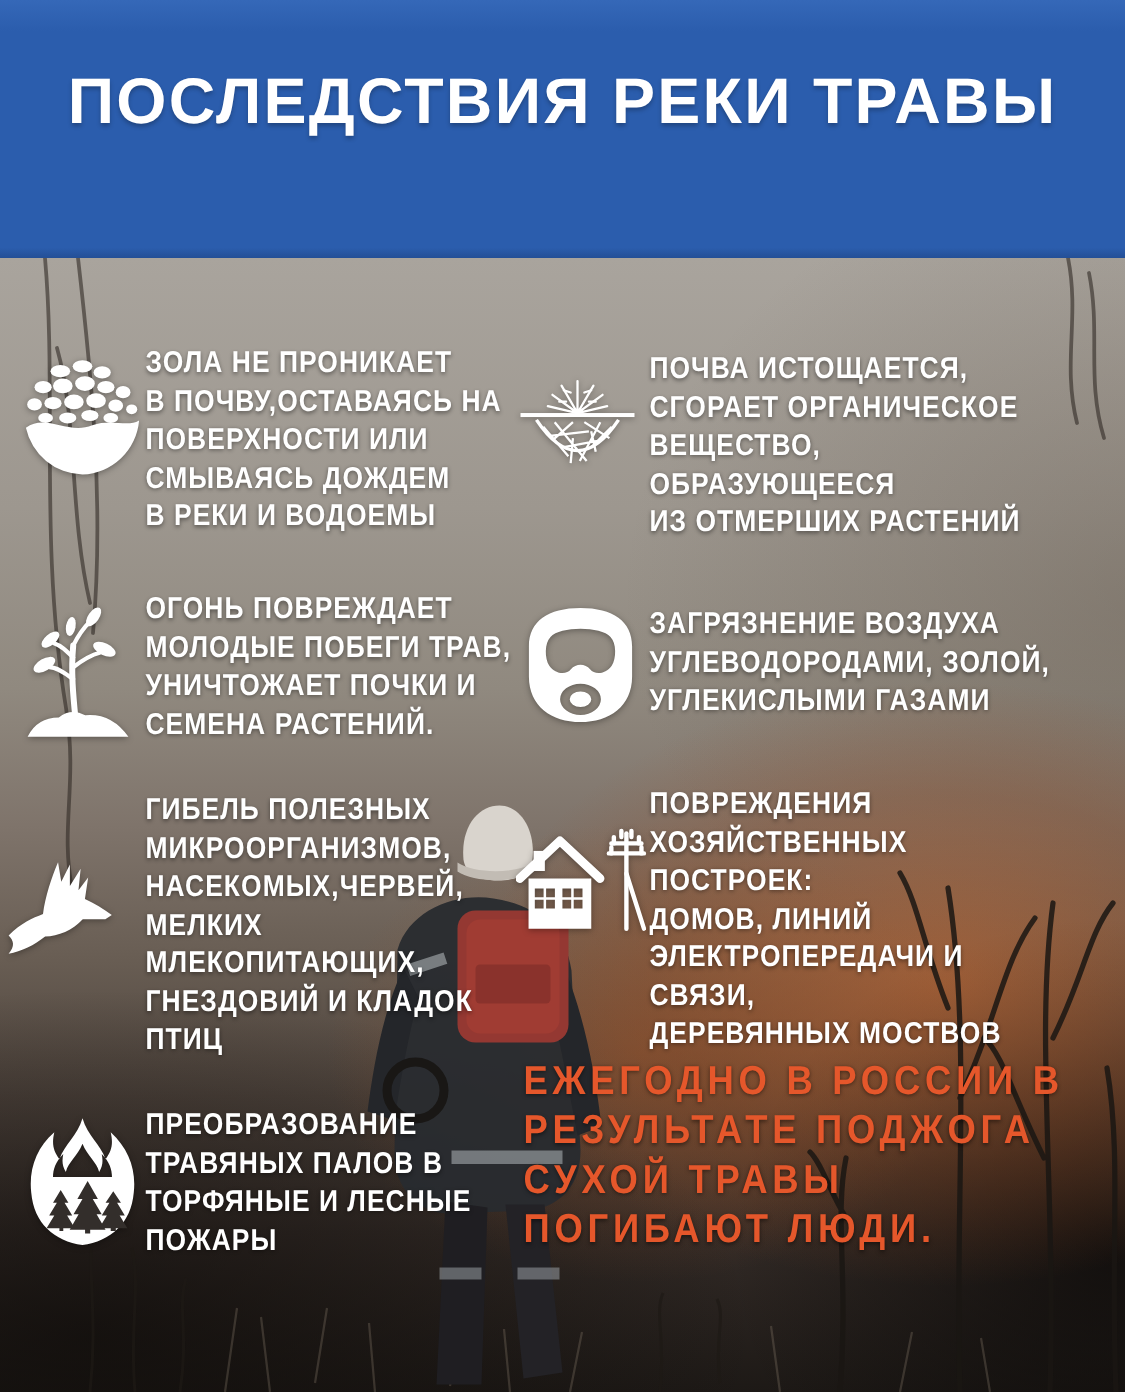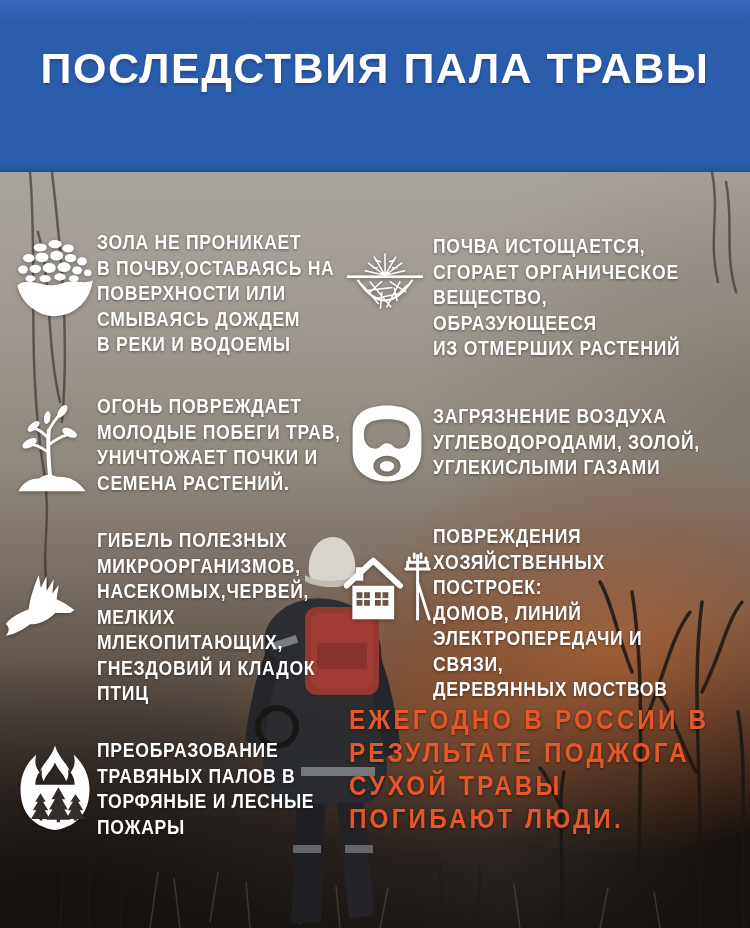--- a/index.html
+++ b/index.html
@@ -109,21 +109,21 @@
 
         <path d="M104,58 C102,36 114,22 128,22 C142,22 152,38 150,58 C149,66 142,72 127,72 C112,72 105,66 104,58 Z" fill="#d9d4cd"></path>
         <path d="M100,60 C112,68 142,68 154,58 L154,64 C142,74 112,74 100,66 Z" fill="#c2bcb4"></path>
 
         <circle cx="72" cy="212" r="19" fill="none" stroke="#191715" stroke-width="6"></circle>
       </g>
     </svg>
   </div>
 
   <header class="header">
-    <h1>ПОСЛЕДСТВИЯ ПАЛА ТРАВЫ</h1>
+    <h1>ПОСЛЕДСТВИЯ РЕКИ ТРАВЫ</h1>
   </header>
 
   <span class="icon i1">
     <svg viewBox="0 0 100 100">
       <path d="M4,60 C20,48 38,66 58,58 C74,52 86,60 96,54 A48,48 0 0 1 50,98 A48,48 0 0 1 4,60 Z" fill="#fff"></path>
       <g fill="#fff">
         <ellipse cx="32" cy="14" rx="8" ry="5"></ellipse>
           <ellipse cx="50" cy="10" rx="8" ry="5"></ellipse>
           <ellipse cx="66" cy="15" rx="7" ry="5"></ellipse>
         <ellipse cx="18" cy="27" rx="7" ry="5"></ellipse>

